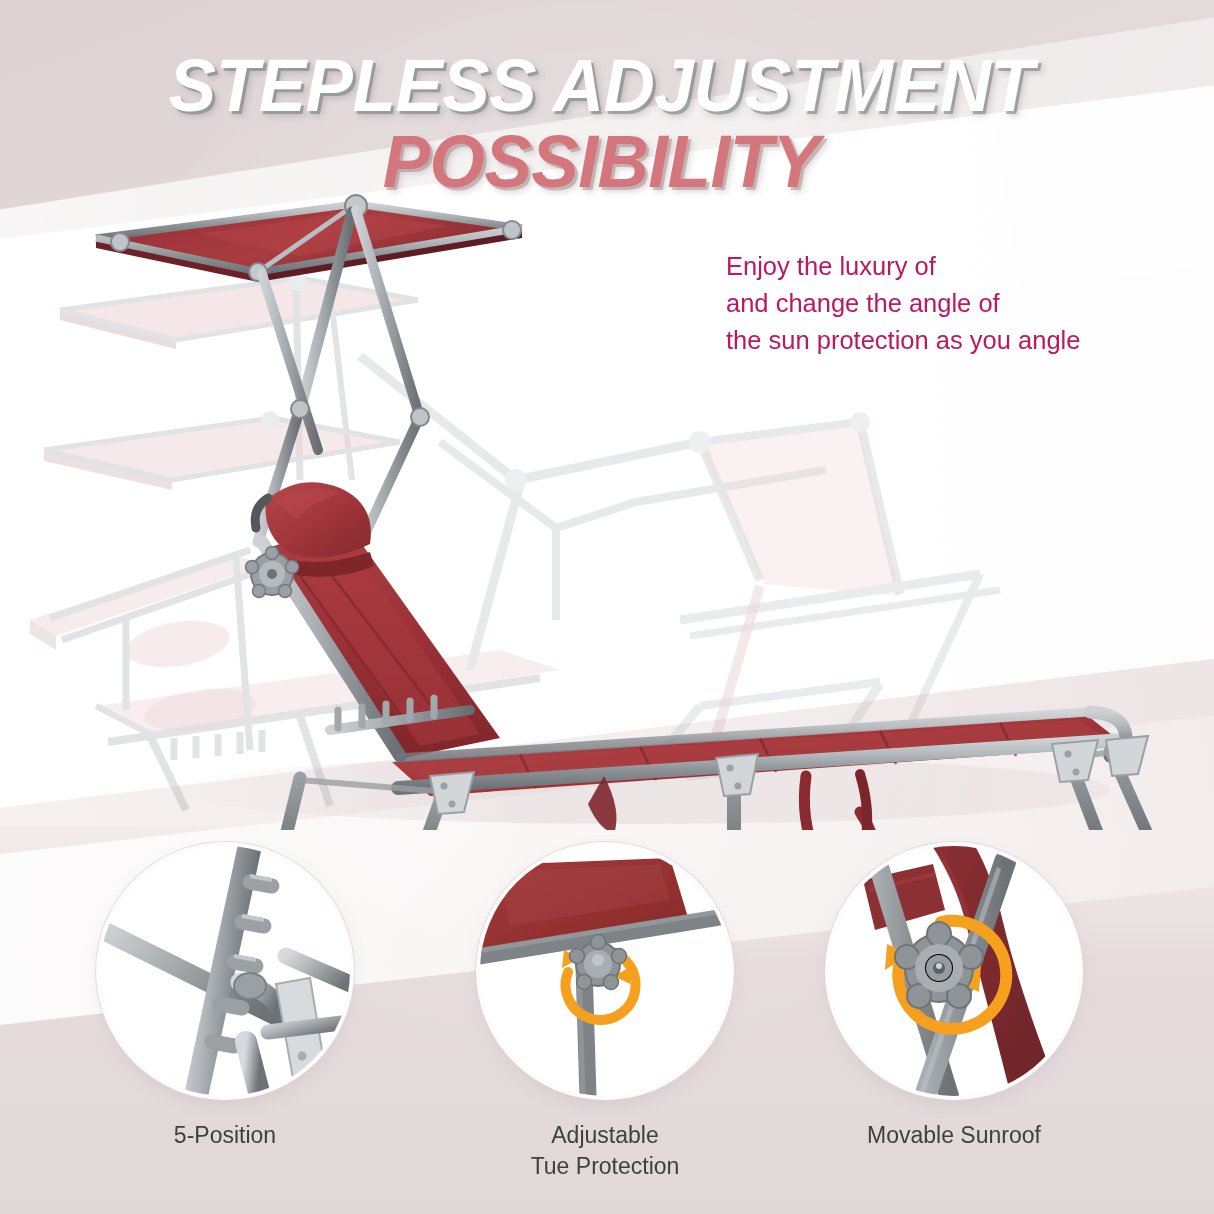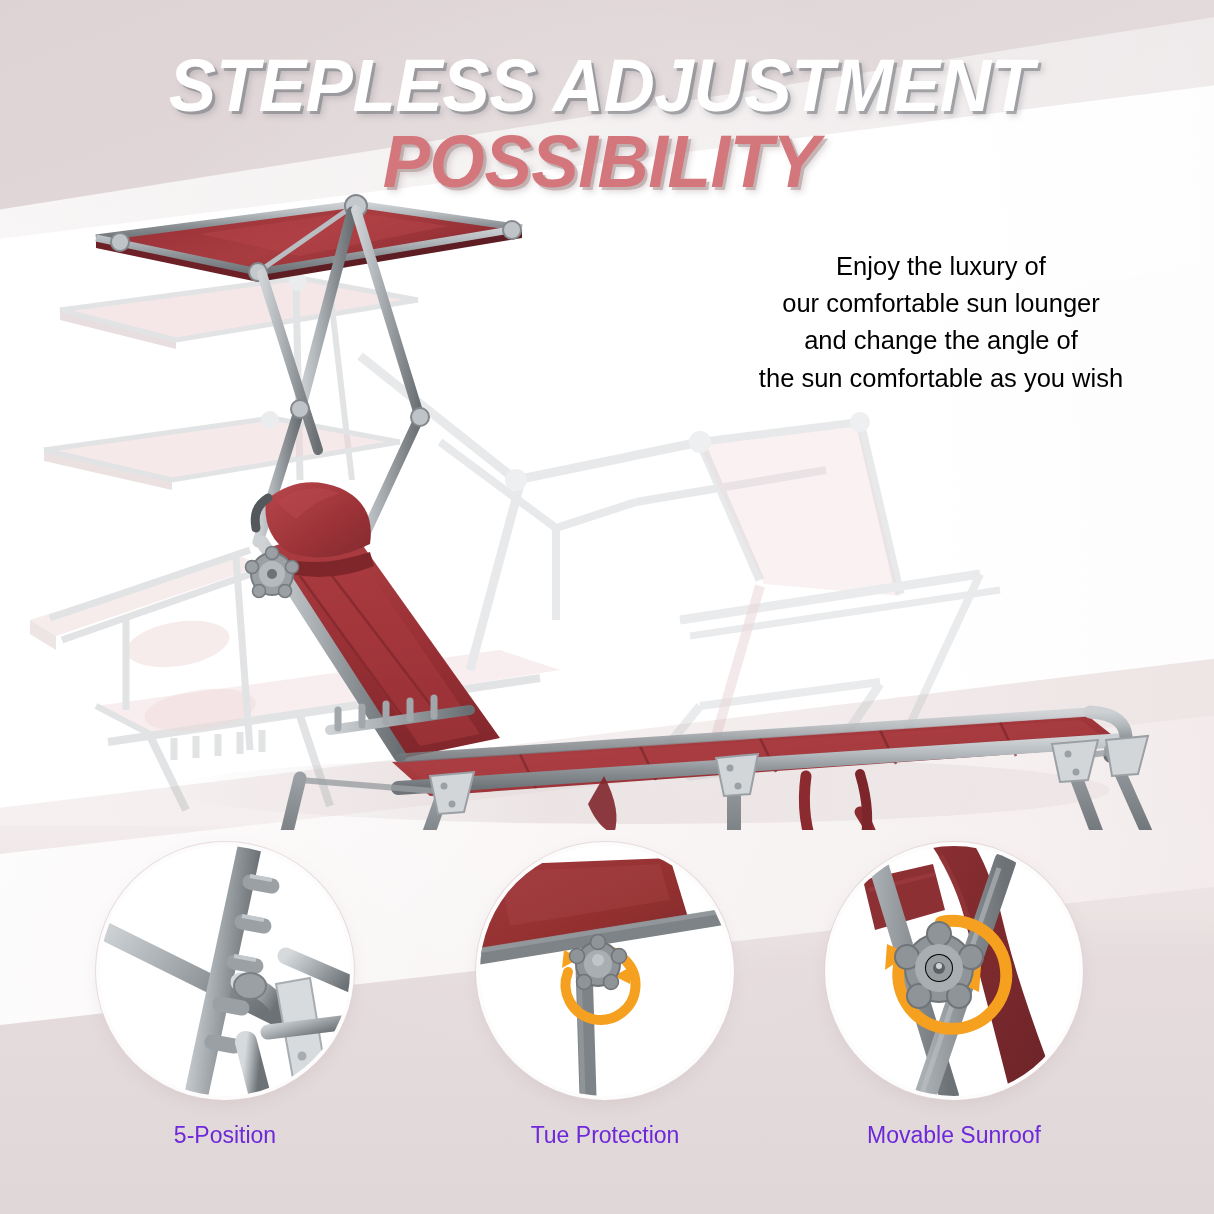--- a/index.html
+++ b/index.html
@@ -76,22 +76,22 @@
     font-size:74px;
     color:#d4777c;
     margin-top:8px;
     text-shadow: 3px 3px 0 rgba(150,118,120,.42), 5px 5px 7px rgba(130,105,108,.25);
   }
 
   
   .body-copy {
     position:absolute; right:58px; top:248px;
     width:430px;
-    text-align:center;
-    color:#000000;
+    text-align:left;
+    color:#be185d;
     font-size:25.5px;
     line-height:1.46;
     z-index:6;
   }
   .body-copy span { display:block; }
 
   
   .product-scene { position:absolute; left:0; top:150px; width:1214px; height:680px; z-index:4; }
   .product-scene svg { width:100%; height:100%; display:block; }
 
@@ -110,21 +110,21 @@
     background:#ffffff;
     box-shadow: 0 0 0 4px rgba(255,255,255,.92),
                 0 0 0 5px rgba(225,210,212,.75),
                 0 6px 18px rgba(150,130,132,.18);
   }
   .inset-circle svg { position:absolute; inset:0; width:100%; height:100%; }
 
   .inset-caption {
     margin-top:24px;
     text-align:center;
-    color:#6d28d9;
+    color:#404040;
     font-size:23px;
     line-height:1.34;
   }
   .inset-caption span { display:block; }
 </style>
 </head>
 <body>
 
 <div id="stage">
 
@@ -136,23 +136,22 @@
   <div class="bg-lower-diag"></div>
   <div class="bg-vignette"></div>
 
   <div class="headline-block">
     <span class="headline-1">STEPLESS ADJUSTMENT</span>
     <span class="headline-2">POSSIBILITY</span>
   </div>
 
   <div class="body-copy">
     <span>Enjoy the luxury of</span>
-    <span>our comfortable sun lounger</span>
     <span>and change the angle of</span>
-    <span>the sun comfortable as you wish</span>
+    <span>the sun protection as you angle</span>
   </div>
 
   <div class="product-scene">
     <svg viewBox="0 0 1214 680" xmlns="http://www.w3.org/2000/svg">
       <defs>
         <linearGradient id="tube" x1="0" y1="0" x2="0" y2="1">
           <stop offset="0%" stop-color="#cdd1d4"></stop>
           <stop offset="30%" stop-color="#b3b8bc"></stop>
           <stop offset="62%" stop-color="#8d9296"></stop>
           <stop offset="100%" stop-color="#6e7377"></stop>
@@ -480,20 +479,21 @@
               <circle cx="118" cy="96" r="7.5"></circle>
               <circle cx="139" cy="110" r="7.5"></circle>
               <circle cx="131" cy="136" r="7.5"></circle>
               <circle cx="104" cy="136" r="7.5"></circle>
               <circle cx="97" cy="110" r="7.5"></circle>
             </g>
           </g>
         </svg>
       </div>
       <div class="inset-caption">
+        <span>Adjustable</span>
         <span>Tue Protection</span>
       </div>
     </div>
 
     <div class="inset inset-3">
       <div class="inset-circle">
         <svg viewBox="0 0 250 250" xmlns="http://www.w3.org/2000/svg">
           <defs>
             <linearGradient id="i3fab" x1="0" y1="0" x2="1" y2="1">
               <stop offset="0%" stop-color="#8c2f33"></stop>

